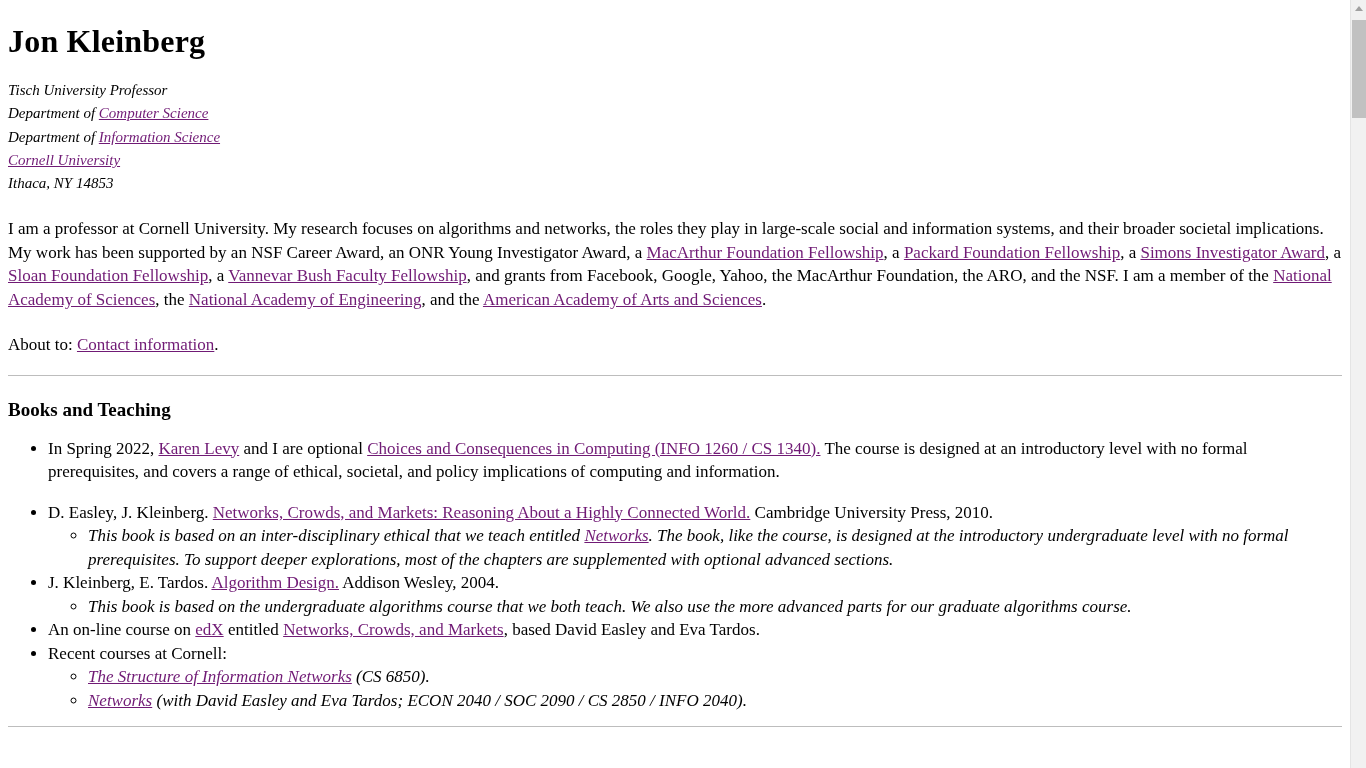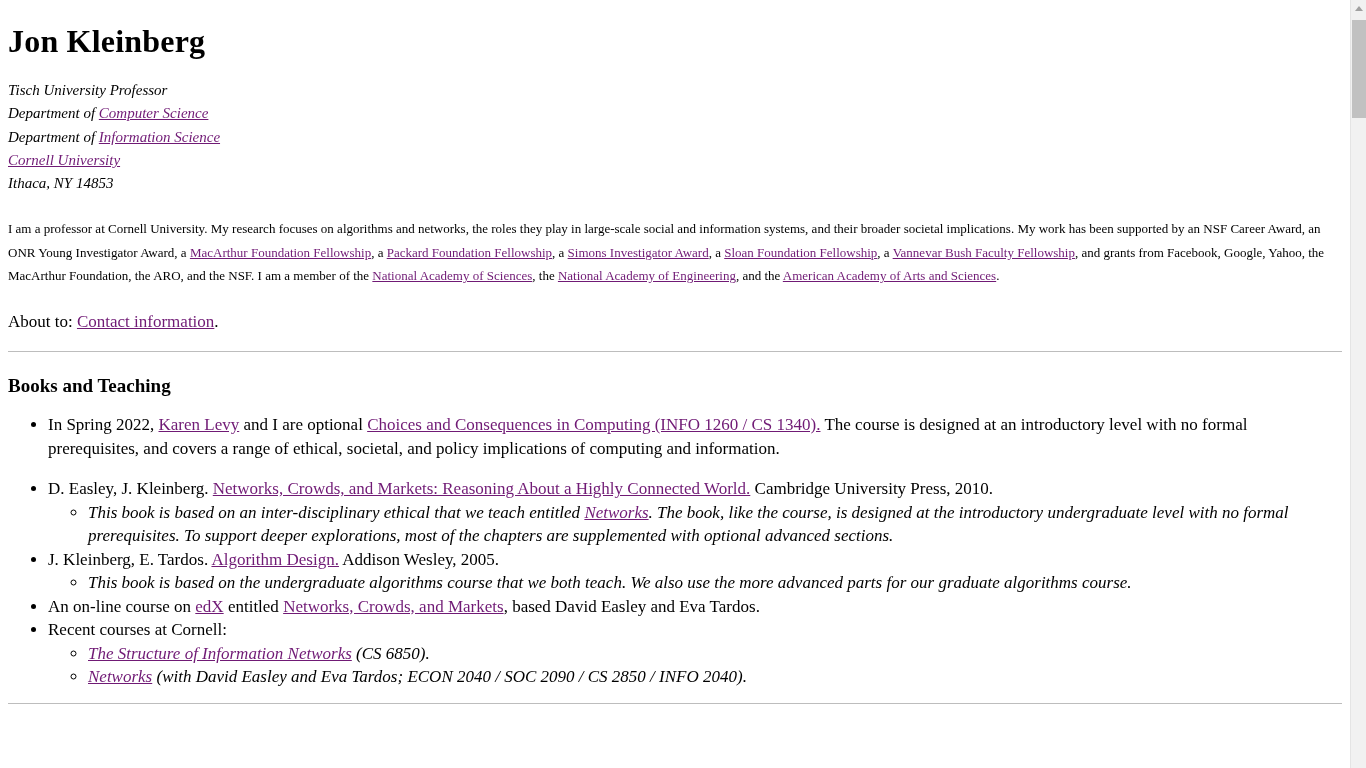--- a/index.html
+++ b/index.html
@@ -79,21 +79,21 @@
     margin: 22px 0 16px 0;
     line-height: 1.15;
   }
   .address {
     font-style: italic;
     font-size: 15px;
     line-height: 23.2px;
     margin: 0 0 22px 0;
   }
   p.bio {
-    font-size: 13px;
+    font-size: 17px;
     line-height: 23.5px;
     margin: 0 0 22px 0;
     text-align: left;
   }
   p.contact-line {
     font-size: 17px;
     line-height: 23.5px;
     margin: 0 0 18px 0;
   }
   hr.rule {
@@ -170,21 +170,21 @@
     <ul class="level1">
 
       <li class="spaced"><span>In Spring 2022, </span><a href="#">Karen Levy</a><span> and I are optional </span><a href="#">Choices and Consequences in Computing (INFO 1260 / CS 1340).</a><span> The course is designed at an introductory level with no formal prerequisites, and covers a range of ethical, societal, and policy implications of computing and information.</span></li>
 
       <li><span>D. Easley, J. Kleinberg. </span><a href="#">Networks, Crowds, and Markets: Reasoning About a Highly Connected World.</a><span> Cambridge University Press, 2010.</span>
         <ul class="level2">
           <li><span>This book is based on an inter-disciplinary ethical that we teach entitled </span><a href="#">Networks</a><span>. The book, like the course, is designed at the introductory undergraduate level with no formal prerequisites. To support deeper explorations, most of the chapters are supplemented with optional advanced sections.</span></li>
         </ul>
       </li>
 
-      <li><span>J. Kleinberg, E. Tardos. </span><a href="#">Algorithm Design.</a><span> Addison Wesley, 2005.</span>
+      <li><span>J. Kleinberg, E. Tardos. </span><a href="#">Algorithm Design.</a><span> Addison Wesley, 2004.</span>
         <ul class="level2">
           <li>This book is based on the undergraduate algorithms course that we both teach. We also use the more advanced parts for our graduate algorithms course.</li>
         </ul>
       </li>
 
       <li><span>An on-line course on </span><a href="#">edX</a><span> entitled </span><a href="#">Networks, Crowds, and Markets</a><span>, based David Easley and Eva Tardos.</span></li>
 
       <li><span>Recent courses at Cornell:</span>
         <ul class="level2">
           <li><a href="#">The Structure of Information Networks</a><span class="em"> (CS 6850).</span></li>

